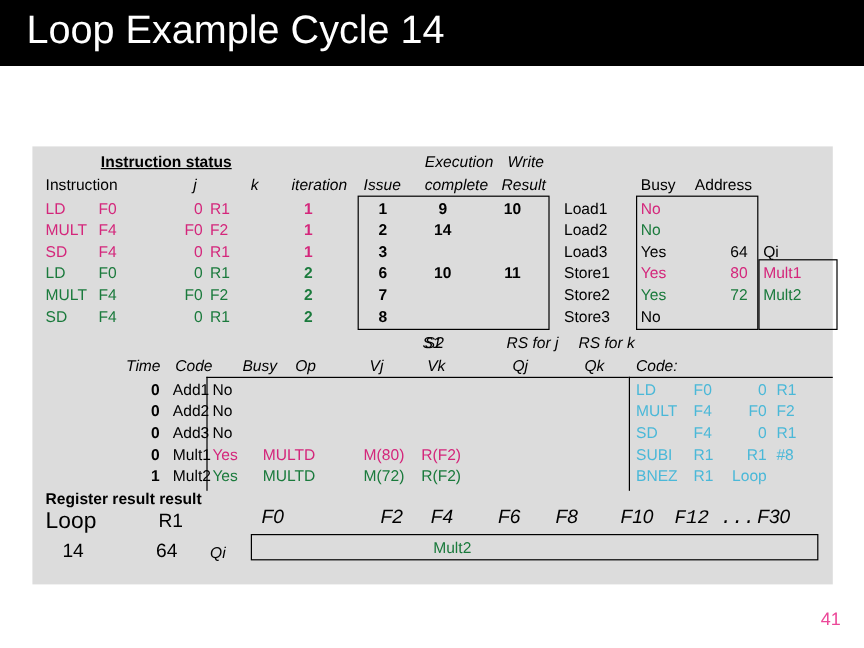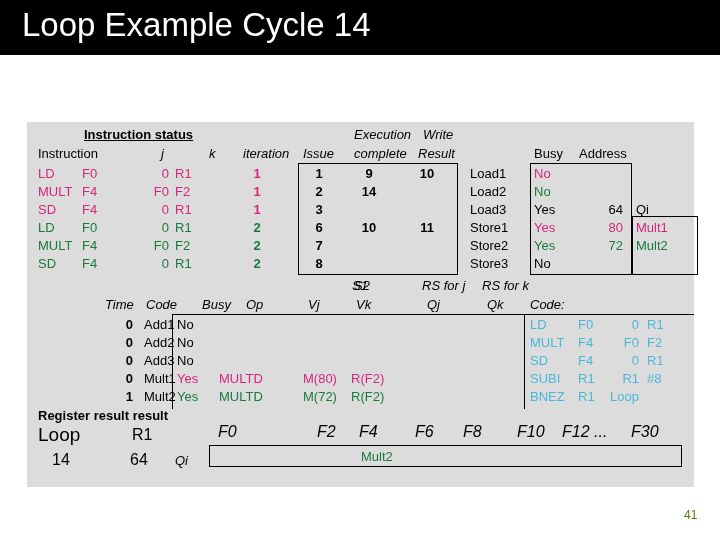--- a/index.html
+++ b/index.html
@@ -28,21 +28,21 @@
   .it{font-style:italic;}
   .bd{font-weight:bold;}
   .ul{text-decoration:underline;padding-left:46px;}
   .pink{color:#d4267b;}
   .green{color:#1a7a3c;}
   .cyan{color:#4ab8d8;}
   .box{position:absolute;border:1px solid #000;box-sizing:border-box;}
   .big{font-size:19px;line-height:19px;}
   .med{font-size:16px;line-height:16px;}
   #pageno{
-    position:absolute;left:684px;top:508px;font-size:12px;color:#4d7c0f;
+    position:absolute;left:684px;top:508px;font-size:15px;color:#ec4899;
     font-family:"Liberation Sans", sans-serif;
   }
   #bottombar{position:absolute;left:470px;top:497px;width:250px;height:43px;background:#ffffff;}
 </style>
 </head>
 <body>
 
 <div id="titlebar">
   <div class="title">Loop Example Cycle 14</div>
 </div>
@@ -287,21 +287,21 @@
   <div class="t med" style="left:103px;top:330px;">64</div>
   <div class="t it" style="left:148px;top:332px;">Qi</div>
 
   <div id="reg-headers">
       <div class="t it med" style="left: 191px; top: 302px;">F0</div>
       <div class="t it med" style="left: 290px; top: 302px;">F2</div>
       <div class="t it med" style="left: 332px; top: 302px;">F4</div>
       <div class="t it med" style="left: 388px; top: 302px;">F6</div>
       <div class="t it med" style="left: 436px; top: 302px;">F8</div>
       <div class="t it med" style="left: 490px; top: 302px;">F10</div>
-      <div class="t it med" style="left: 535px; top: 302px;">F12 ...</div>
+      <div class="t it med" style="left: 535px; top: 302px; font-family: Liberation Mono, monospace;">F12 ...</div>
       <div class="t it med" style="left: 604px; top: 302px;">F30</div>
     </div>
 
   <div class="box" style="left:182px;top:323px;width:473px;height:22px;"></div>
   <div id="reg-entries">
       <div class="t green" style="left: 334px; top: 328px;">Mult2</div>
     </div>
 
 </div>
 

